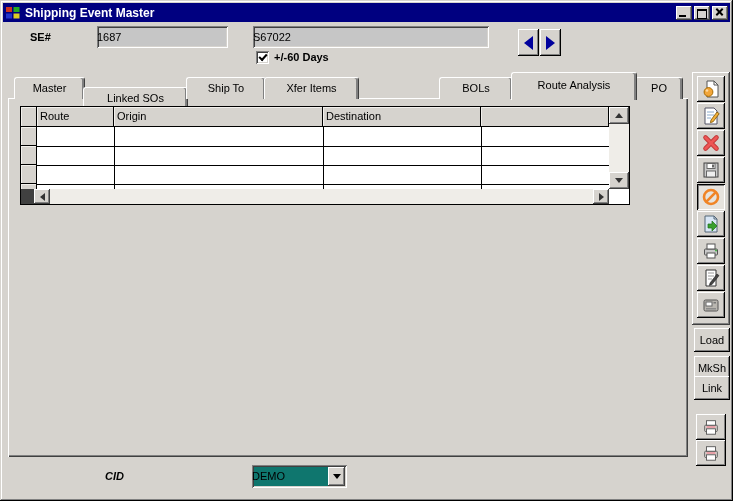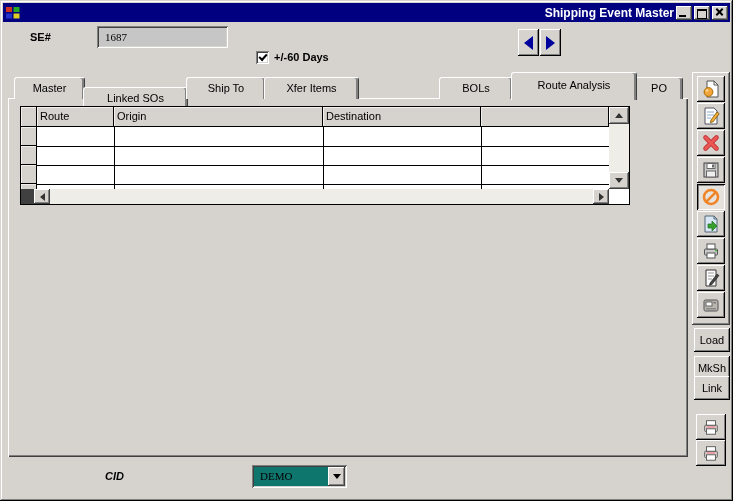--- a/index.html
+++ b/index.html
@@ -6,30 +6,30 @@
   #window{
     position:relative;width:733px;height:501px;background:#d6d3ce;
     font-family:"Liberation Sans",sans-serif;font-size:11px;color:#000;
     box-shadow: inset -1px -1px #000, inset 1px 1px #d6d3ce, inset -2px -2px #808080, inset 2px 2px #fff;
     overflow:hidden;
   }
   .abs{position:absolute;box-sizing:border-box;}
   .lbl{font-weight:bold;white-space:nowrap;}
   
   .titlebar{left:3px;top:3px;width:727px;height:19px;background:#000080;display:flex;align-items:center;padding:0 2px;}
-  .titlebar .title{color:#fff;font-weight:bold;font-size:12px;margin-left:4px;flex:1;text-align:right;}
+  .titlebar .title{color:#fff;font-weight:bold;font-size:12px;margin-left:4px;flex:1;}
   .winbtn{width:16px;height:14px;background:#d6d3ce;margin-left:2px;position:relative;
     box-shadow: inset -1px -1px #404040, inset 1px 1px #fff, inset -2px -2px #808080;}
   .glyph-min{position:absolute;left:3px;bottom:3px;width:7px;height:2px;background:#000;}
   .glyph-max{position:absolute;left:3px;top:3px;width:8px;height:7px;border:1px solid #000;border-top-width:2px;}
   .glyph-x1,.glyph-x2{position:absolute;left:3px;top:5.5px;width:9px;height:2px;background:#000;}
   .glyph-x1{transform:rotate(45deg);} .glyph-x2{transform:rotate(-45deg);}
   
-  .field{background:#c6c6c6;line-height:18px;padding:2px 8px;white-space:pre;overflow:hidden;
-    box-shadow: inset 1px 1px #808080, inset -1px -1px #fff, inset 2px 2px #404040, inset -2px -2px #d6d3ce; font-family: Liberation Serif, serif;}
+  .field{background:#c6c6c6;line-height:18px;padding:2px 0;white-space:pre;overflow:hidden;
+    box-shadow: inset 1px 1px #808080, inset -1px -1px #fff, inset 2px 2px #404040, inset -2px -2px #d6d3ce;}
   .field.white{background:#0f766e;}
   .field.num{text-align:right;padding-right:10px;}
   
   .btn{background:#d6d3ce;display:flex;align-items:center;justify-content:center;cursor:default;
     box-shadow: inset -1px -1px #000, inset 1px 1px #fff, inset -2px -2px #808080, inset 2px 2px #d6d3ce;}
   .btn.pressed{background:#e6e3de;
     box-shadow: inset 1px 1px #000, inset -1px -1px #fff, inset 2px 2px #808080, inset -2px -2px #e6e3de;}
   
   .checkbox{width:13px;height:13px;background:#fff;position:relative;
     box-shadow: inset 1px 1px #808080, inset -1px -1px #fff, inset 2px 2px #404040, inset -2px -2px #d6d3ce;}
@@ -88,20 +88,21 @@
         <i class="glyph-max"></i>
       </span>
     <span class="winbtn" style="margin-left:2px;">
         <i class="glyph-x1"></i>
         <i class="glyph-x2"></i>
       </span>
   </div>
 
   <div class="abs lbl" style="left:30px;top:31px;">SE#</div>
   <div class="abs field" style="left:97px;top:26px;width:131px;height:22px;">1687</div>
+  <div class="abs field" style="left:253px;top:26px;width:236px;height:22px;">S67022</div>
   <div class="abs checkbox" style="left:256px;top:51px;">
       <i class="check"></i>
     </div>
   <div class="abs lbl" style="left:274px;top:51px;">+/-60 Days</div>
   <div class="abs btn" style="left:518px;top:29px;width:21px;height:27px;">
       <i class="navtri-lf"></i>
     </div>
   <div class="abs btn" style="left:540px;top:29px;width:21px;height:27px;">
       <i class="navtri-rt"></i>
     </div>

